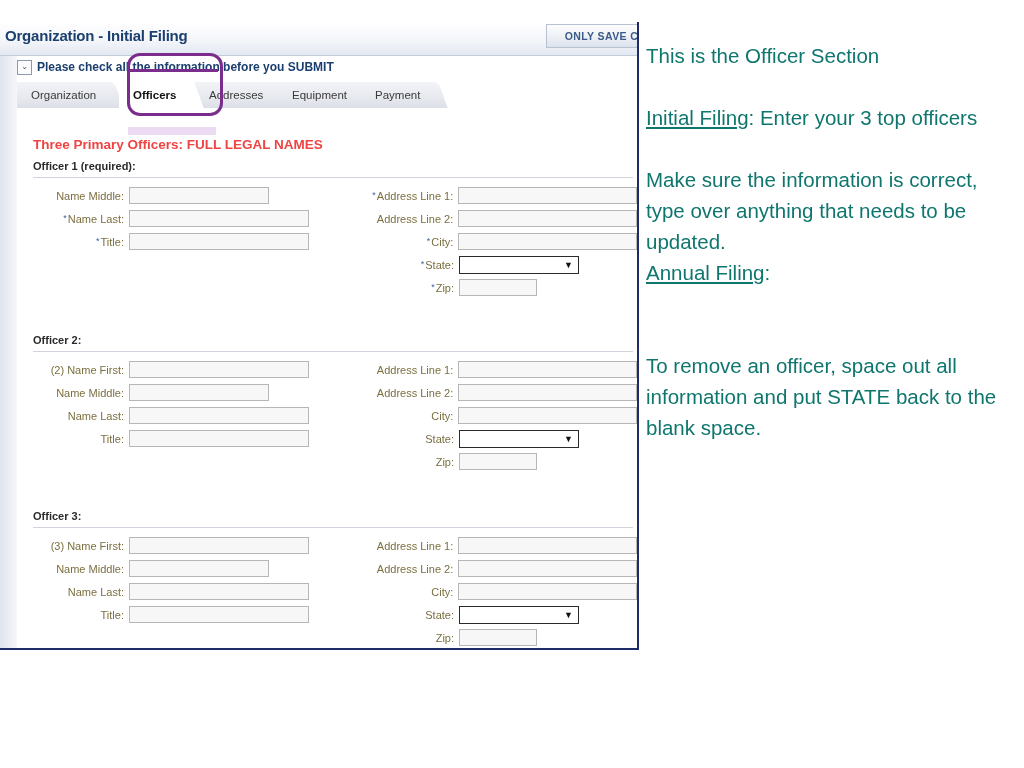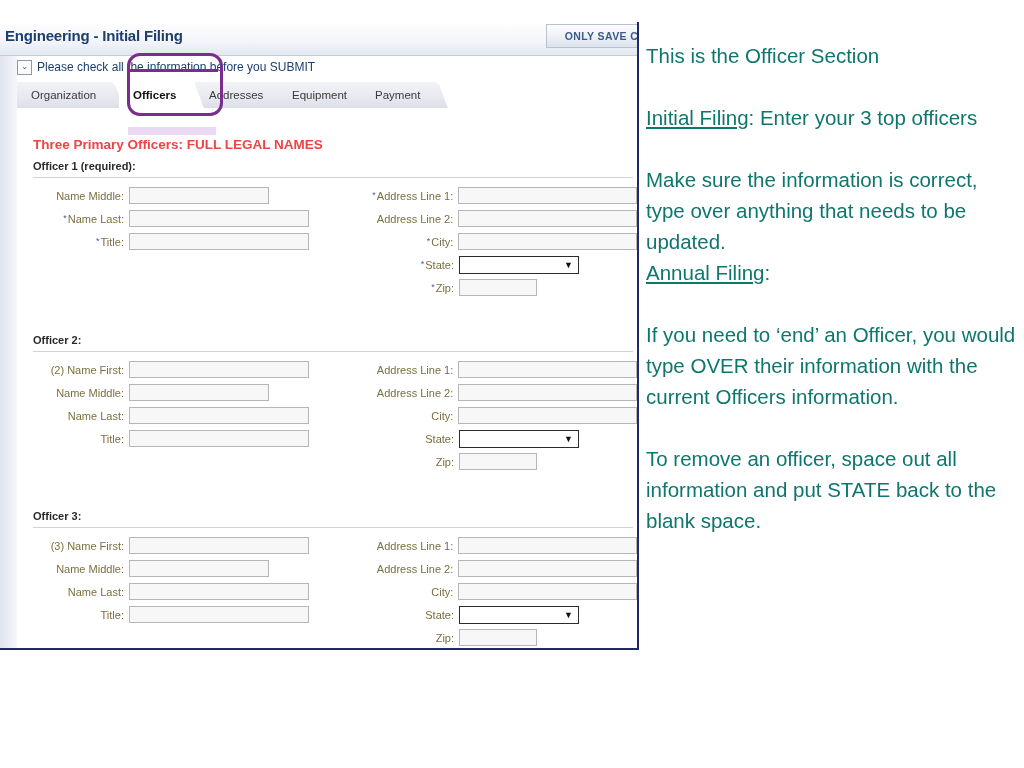--- a/index.html
+++ b/index.html
@@ -49,21 +49,21 @@
     position:absolute;left:0;top:34px;width:637px;height:22px;
     display:flex;align-items:center;
   }
   #notice-toggle{
     margin-left:17px;width:13px;height:13px;
     background:#fbfbfd;border:1px solid #8d99ae;
     display:flex;align-items:center;justify-content:center;
     font-size:8px;color:#4a5a7a;line-height:1;
   }
   #notice-text{
-    margin-left:5px;font-size:12px;font-weight:normal;color:#1b3f6e;
+    margin-left:5px;font-size:12px;font-weight:bold;color:#1b3f6e;
     white-space:nowrap;
   }
 
   
   #tabstrip{
     position:absolute;left:17px;top:60px;width:620px;height:26px;
   }
   #tabstrip .tabs-baseline{
     position:absolute;left:0;bottom:0;width:455px;height:2px;
     background:linear-gradient(to right,#e9ebf1,#f4f5f8 70%,#ffffff);
@@ -165,21 +165,21 @@
   .u{text-decoration:underline;}
 </style>
 </head>
 <body>
 
 <div id="app-screenshot">
 
   <div id="left-rail"></div>
 
   <div id="titlebar">
-    <div id="page-title">Engineering - Initial Filing</div>
+    <div id="page-title">Organization - Initial Filing</div>
     <div id="only-save-btn">ONLY SAVE C</div>
   </div>
 
   <div id="notice-row">
     <div id="notice-toggle">⌄</div>
     <div id="notice-text">Please check all the information before you SUBMIT</div>
   </div>
 
   <div id="tabstrip">
     <div class="tabs-baseline"></div>
@@ -351,16 +351,15 @@
 </div>
 
 <div id="notes">
   <p>This is the Officer Section</p>
   <div class="gap"></div>
   <p><span class="u">Initial Filing</span><span>: Enter your 3 top officers</span></p>
   <div class="gap"></div>
   <p>Make sure the information is correct, type over anything that needs to be updated.</p>
   <p><span class="u">Annual Filing</span><span>:</span></p>
   <div class="gap"></div>
-  <p>If you need to ‘end’ an Officer, you would type OVER their information with the current Officers information.</p>
   <div class="gap"></div>
   <p>To remove an officer, space out all information and put STATE back to the blank space.</p>
 </div>
 
 </body></html>

